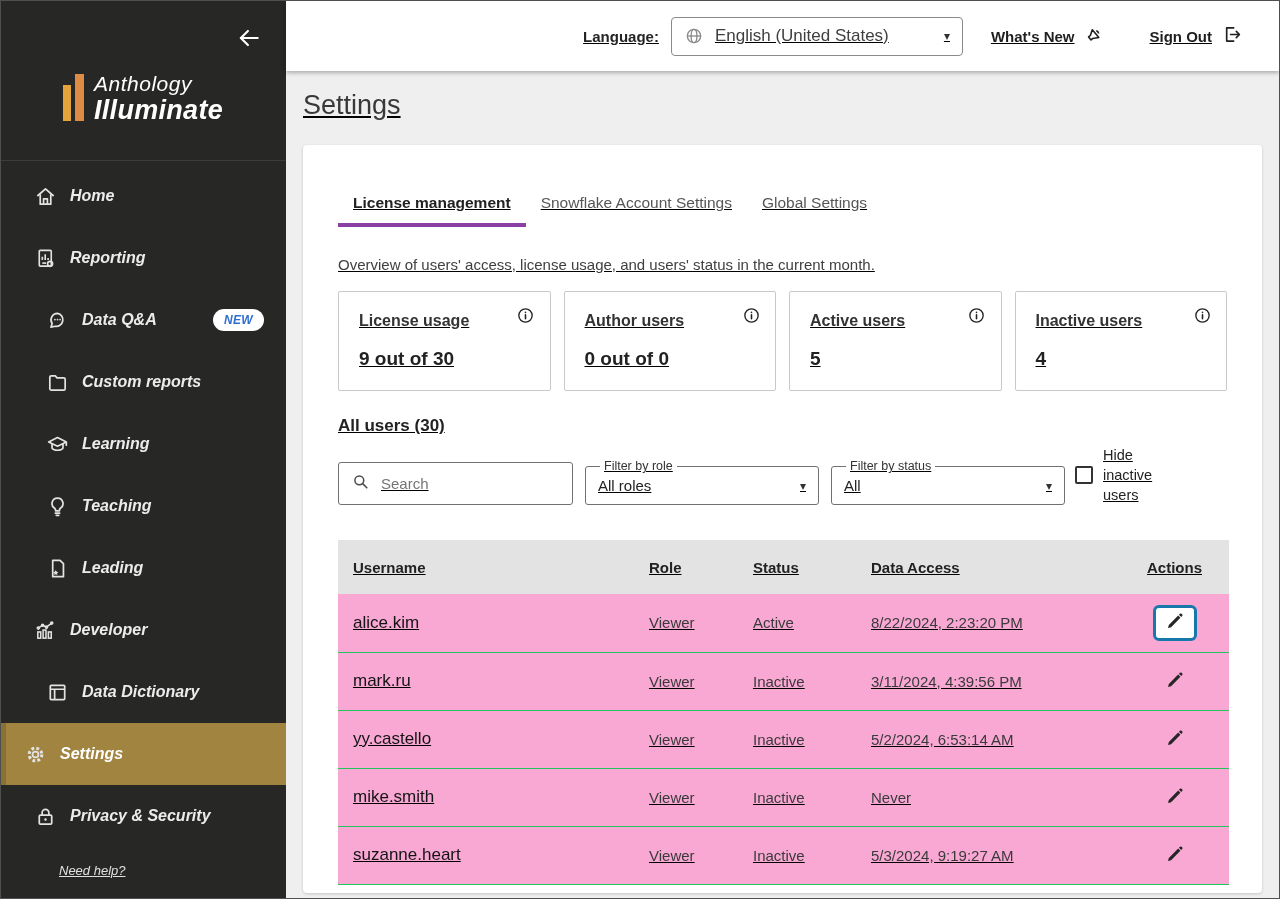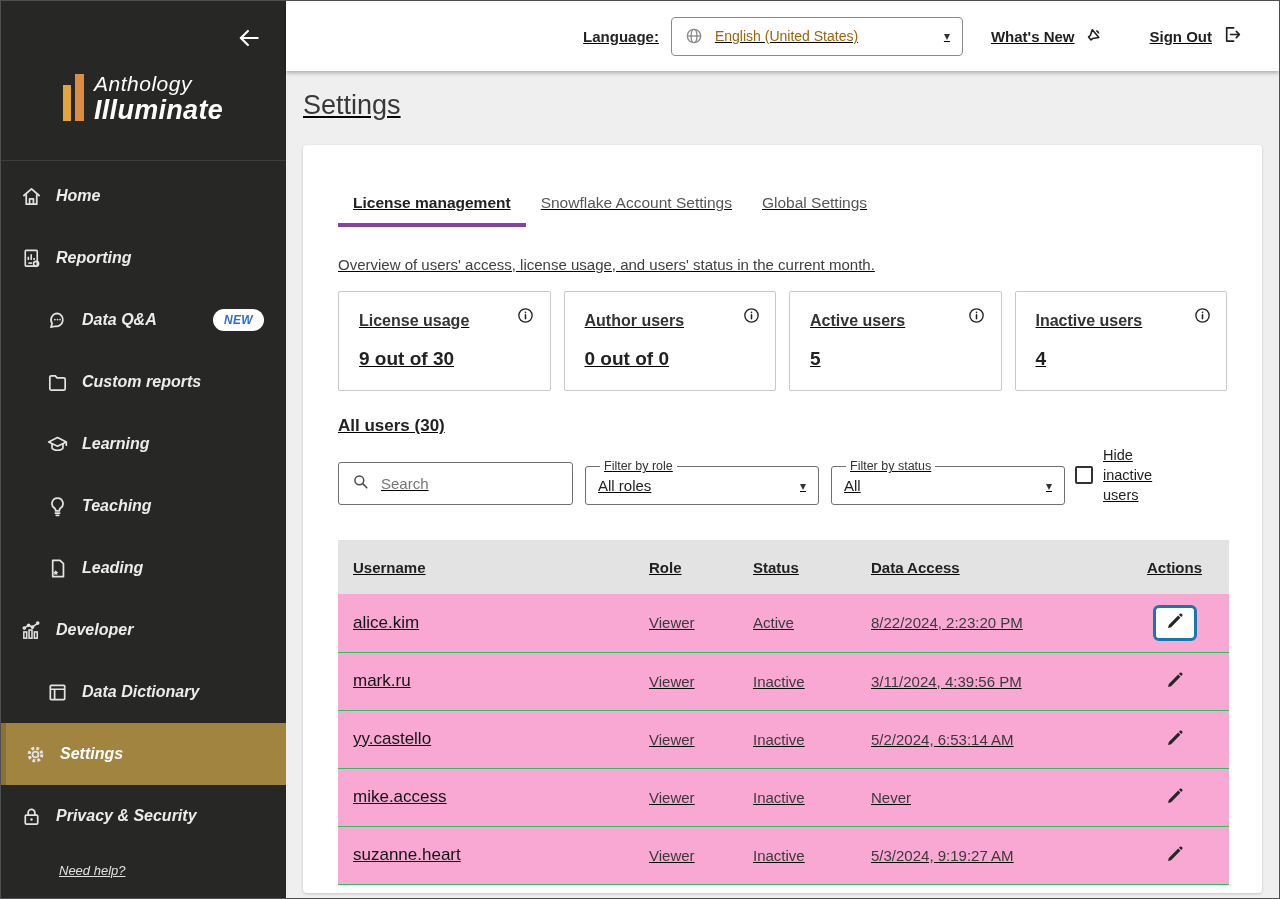--- a/index.html
+++ b/index.html
@@ -13,36 +13,36 @@
   .back-btn { position:absolute; top:24px; right:24px; width:26px; height:26px; background:none; border:none; color:#fff; cursor:pointer; }
   .back-btn svg { width:26px; height:26px; }
   .brand { position:absolute; left:62px; top:72px; display:flex; align-items:flex-end; }
   .brand-bars { display:flex; align-items:flex-end; margin-right:10px; padding-bottom:3px; }
   .bar1 { width:8px; height:36px; background:#e4a43c; }
   .bar2 { width:9px; height:47px; background:#dd8c46; margin-left:4px; }
   .brand-text { line-height:1; }
   .brand-line1 { font-size:21px; font-weight:400; letter-spacing:.5px; color:#fff; }
   .brand-line2 { font-size:27px; font-weight:700; color:#fff; margin-top:3px; letter-spacing:.3px; }
   .nav { padding-top:4px; flex:0 0 auto; }
-  .nav-item { height:62px; display:flex; align-items:center; padding-left:18px; cursor:pointer; font-size:16px; font-weight:600; color:#ececec; position:relative; }
+  .nav-item { height:62px; display:flex; align-items:center; padding-left:32px; cursor:pointer; font-size:16px; font-weight:600; color:#ececec; position:relative; }
   .nav-item.indent { padding-left:44px; }
   .nav-item .nav-icon { width:24px; height:24px; margin-right:13px; display:inline-flex; align-items:center; justify-content:center; color:#e3e3e3; }
   .nav-item .nav-icon svg { width:23px; height:23px; }
   .nav-item.active { background:#a08440; border-left:5px solid #8a7033; padding-left:17px; color:#fff; }
   .new-badge { margin-left:auto; margin-right:22px; background:#fff; color:#2e6fd1; font-size:12px; font-weight:700; border-radius:11px; padding:4px 11px; letter-spacing:.3px; }
   .need-help { margin:16px 0 0 58px; font-size:13px; color:#e0e0e0; text-decoration:underline; cursor:pointer; display:inline-block; }
 
   
   .main { flex:1; display:flex; flex-direction:column; background:#efefef; min-width:0;text-decoration:underline; }
   .topbar { height:70px; background:#fff; display:flex; align-items:center; justify-content:flex-end; padding-right:37px; box-shadow:0 2px 4px rgba(0,0,0,.28); position:relative; z-index:5; }
   .lang-label { font-size:15px; font-weight:700; color:#252525; margin-right:12px; }
   .lang-select { width:292px; height:39px; border:1px solid #8a8a8a; border-radius:4px; background:#fff; display:flex; align-items:center; padding:0 12px; cursor:pointer; }
   .lang-select .globe { color:#8a8a8a; display:inline-flex; margin-right:11px; }
   .lang-select .globe svg { width:20px; height:20px; }
-  .lang-value { font-size:14px; color:#a16207; flex:1; }
+  .lang-value { font-size:17px; color:#404040; flex:1; }
   .caret { font-size:12px; color:#333; }
   .topbar-link { display:flex; align-items:center; font-size:15px; font-weight:700; color:#1f1f1f; cursor:pointer; background:none; border:none; font-family:inherit; }
   .whats-new { margin-left:28px; }
   .signout { margin-left:45px; }
   .topbar-link svg { width:21px; height:21px; margin-left:9px; color:#1f1f1f; }
 
   .content { flex:1; padding:14px 17px 0 17px; overflow:hidden; }
   .page-title { font-size:27px; font-weight:400; color:#383838; margin:5px 0 24px 0; }
   .card { background:#fff; border-radius:4px; box-shadow:0 1px 3px rgba(0,0,0,.18); height:748px; padding:39px 35px 0 35px; overflow:hidden; }
 
@@ -381,21 +381,21 @@
                 <td>Viewer</td>
                 <td>Inactive</td>
                 <td>5/2/2024, 6:53:14 AM</td>
                 <td class="td-actions"><button class="edit-btn">
                     <span><svg viewBox="0 0 24 24" fill="currentColor">
                         <path d="M3.6 20.4l1-3.7L15.8 5.5l2.7 2.7L7.3 19.4l-3.7 1zM16.7 4.6l1.2-1.2a1.5 1.5 0 012.1 0l.6.6a1.5 1.5 0 010 2.1l-1.2 1.2z"></path>
                       </svg></span>
                   </button></td>
               </tr>
               <tr>
-                <td class="td-user">mike.access</td>
+                <td class="td-user">mike.smith</td>
                 <td>Viewer</td>
                 <td>Inactive</td>
                 <td>Never</td>
                 <td class="td-actions"><button class="edit-btn">
                     <span><svg viewBox="0 0 24 24" fill="currentColor">
                         <path d="M3.6 20.4l1-3.7L15.8 5.5l2.7 2.7L7.3 19.4l-3.7 1zM16.7 4.6l1.2-1.2a1.5 1.5 0 012.1 0l.6.6a1.5 1.5 0 010 2.1l-1.2 1.2z"></path>
                       </svg></span>
                   </button></td>
               </tr>
               <tr>

